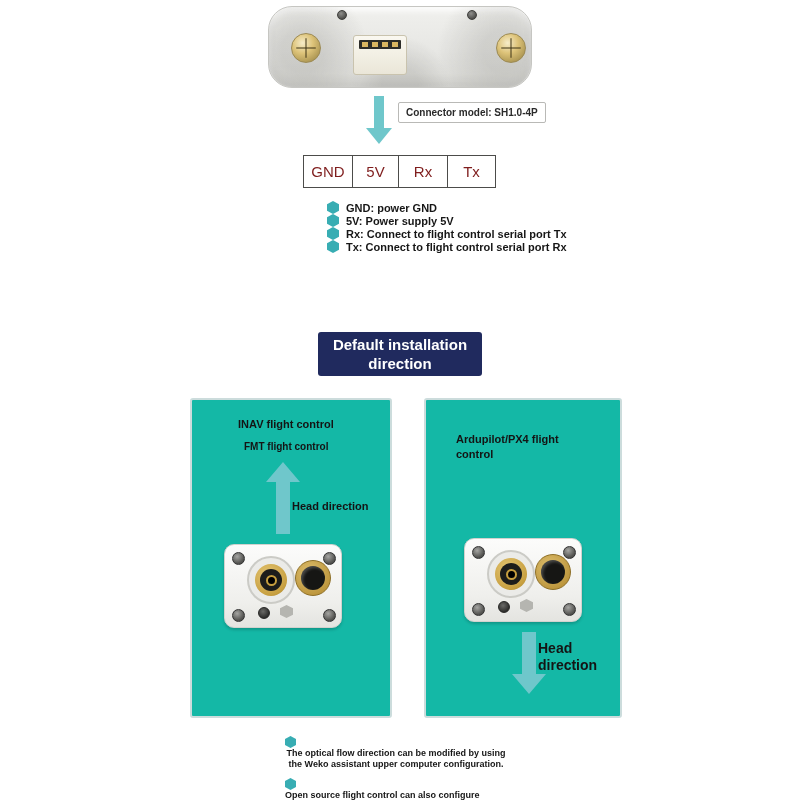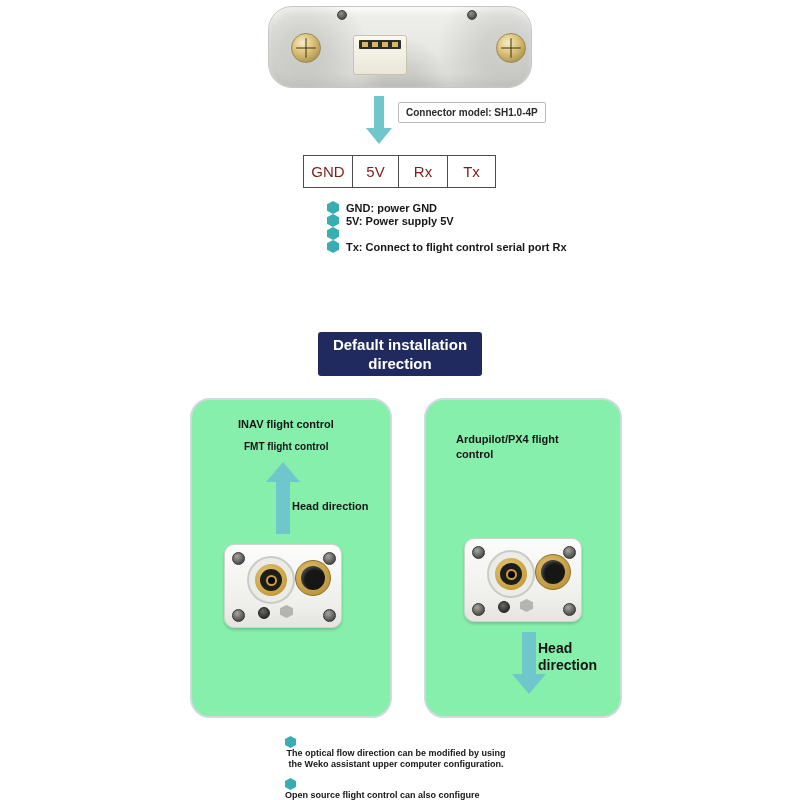--- a/index.html
+++ b/index.html
@@ -52,21 +52,21 @@
   .hex { width:12px; height:13px; background:#38adb3; flex:0 0 auto;
     clip-path:polygon(50% 0%,100% 25%,100% 75%,50% 100%,0% 75%,0% 25%); }
   .note-text { font-size:11px; font-weight:bold; color:#161616; white-space:nowrap; }
 
   
   .banner { position:absolute; left:318px; top:332px; width:164px; min-height:42px; background:#202a5e;
     color:#ffffff; font-size:15px; font-weight:bold; text-align:center; line-height:19px;
     display:flex; align-items:center; justify-content:center; padding:3px 12px; border-radius:3px; }
 
   
-  .panel { position:absolute; border:2px solid #ccdcdc; border-radius:20px; background:#86efac; }
+  .panel { position:absolute; border:2px solid #ccdcdc; border-radius:3px; background:#14b8a6; }
   .panel-left  { left:190px; top:398px; width:202px; height:320px; }
   .panel-right { left:424px; top:398px; width:198px; height:320px; }
   .p-text { position:absolute; font-weight:bold; color:#141414; }
   .pl-line1 { left:46px; top:18px; font-size:11px; }
   .pl-line2 { left:52px; top:41px; font-size:10px; }
   .pl-head  { left:100px; top:100px; font-size:11px; }
   .pr-title { left:30px; top:32px; font-size:11px; line-height:15px; width:112px; }
   .pr-head  { left:112px; top:240px; font-size:14px; line-height:17px; width:66px; }
 
   
@@ -140,20 +140,21 @@
     <div class="note-row">
       <span class="hex"></span>
       <span class="note-text">GND: power GND</span>
     </div>
     <div class="note-row">
       <span class="hex"></span>
       <span class="note-text">5V: Power supply 5V</span>
     </div>
     <div class="note-row">
       <span class="hex"></span>
+      <span class="note-text">Rx: Connect to flight control serial port Tx</span>
     </div>
     <div class="note-row">
       <span class="hex"></span>
       <span class="note-text">Tx: Connect to flight control serial port Rx</span>
     </div>
   </div>
 
   <div class="banner">Default installation direction</div>
 
   <div class="panel panel-left">

